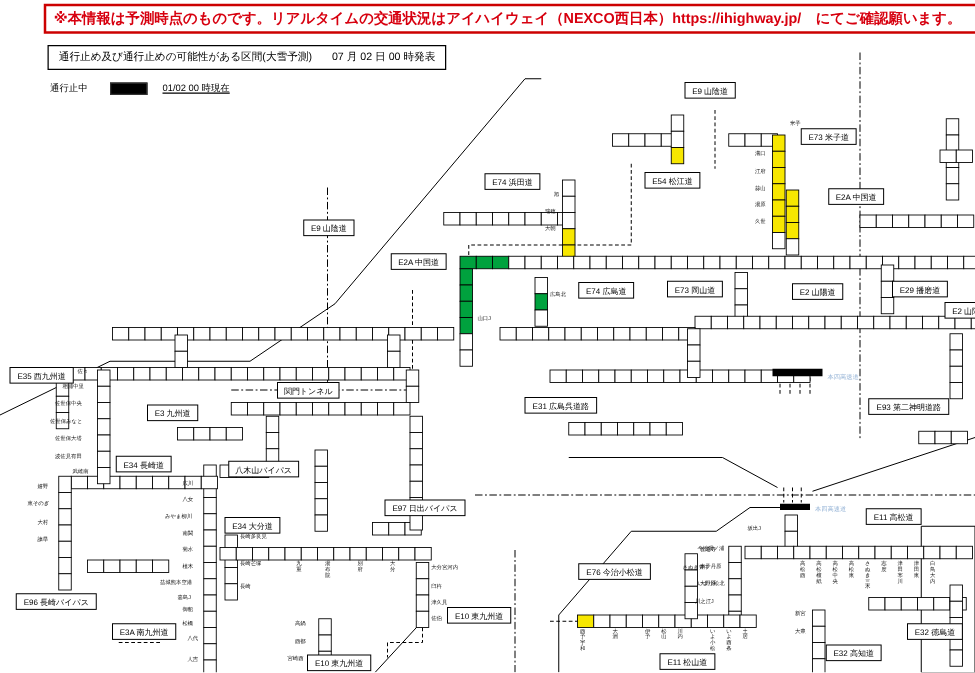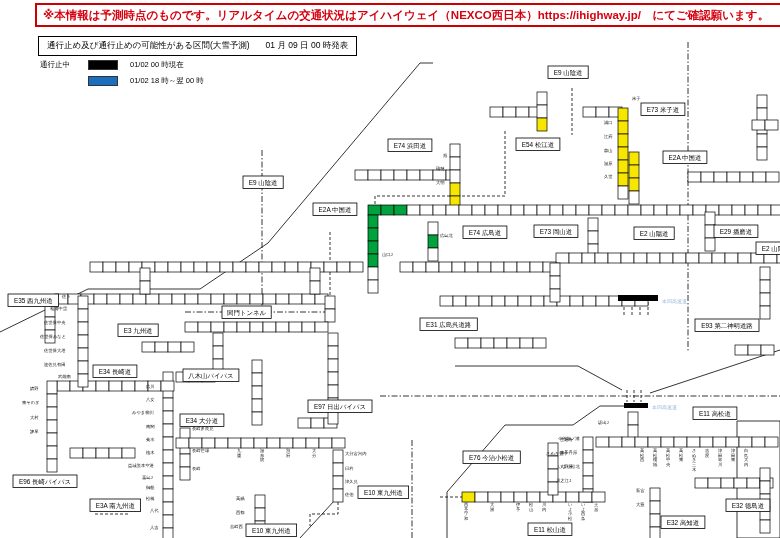--- a/index.html
+++ b/index.html
@@ -4,47 +4,42 @@
 <style>
   html,body{margin:0;padding:0;background:#fff;}
   .canvas{position:relative;width:780px;height:538px;background:#fff;overflow:hidden;
           font-family:"Liberation Sans","DejaVu Sans",sans-serif;}
   .banner{position:absolute;left:3px;top:3px;width:762px;height:20px;border:2px solid #cc0000;
           color:#d7000f;font-weight:bold;font-size:11.5px;line-height:20px;padding:0 6px;
           white-space:nowrap;overflow:hidden;background:#fff;z-index:5;margin-left:32px;}
   .subheader{position:absolute;left:38px;top:36px;border:1px solid #000;background:#fff;
              font-size:8.5px;color:#000;padding:3px 8px;display:flex;gap:16px;white-space:nowrap;z-index:5;}
   .legend{position:absolute;left:40px;top:60px;z-index:5;font-size:7.5px;color:#000;}
-  .lrow{display:flex;align-items:flex-start;height:16px;}
+  .lrow{display:flex;align-items:flex-end;height:16px;}
   .ltitle{width:48px;}
   .sw{width:30px;height:10px;margin-right:12px;border:0.5px solid #333;box-sizing:border-box;}
-  .llabel{white-space:nowrap;}
+  .llabel{white-space:nowrap;text-decoration:underline;}
   #map-svg{position:absolute;left:0;top:0;}
 </style>
 </head>
 <body>
 
 <div class="canvas">
   <div class="banner">
     <span>※本情報は予測時点のものです。リアルタイムの交通状況はアイハイウェイ（NEXCO西日本）https://ihighway.jp/　にてご確認願います。</span>
   </div>
   <div class="subheader">
     <span>通行止め及び通行止めの可能性がある区間(大雪予測)</span>
-    <span>01 月 09 日 00 時発表</span>
+    <span>07 月 02 日 00 時発表</span>
   </div>
   <div class="legend" id="legend">
       <div class="lrow">
         <span class="ltitle">通行止中</span>
         <span class="sw" style="background: rgb(0, 0, 0);"></span>
         <span class="llabel">01/02 00 時現在</span>
-      </div>
-      <div class="lrow">
-        <span class="ltitle"></span>
-        <span class="sw" style="background: rgb(28, 111, 191);"></span>
-        <span class="llabel">01/02 18 時～翌 00 時</span>
       </div>
     </div>
   <svg id="map-svg" width="780" height="538" viewBox="0 0 780 538">
       <polyline points="0,332 88,289 200,289 268,243 420,63 433,63" fill="none" stroke="#000" stroke-width="0.8"></polyline>
       <polyline points="447,538 447,492 505,425 573,425 600,406 624,406" fill="none" stroke="#000" stroke-width="0.8"></polyline>
       <polyline points="455,366 578,366 622,390" fill="none" stroke="#000" stroke-width="0.8"></polyline>
       <polyline points="650,393 780,350" fill="none" stroke="#000" stroke-width="0.8"></polyline>
       <polyline points="300,538 335,500" fill="none" stroke="#000" stroke-width="0.8"></polyline>
       <polyline points="737,421 780,421 780,538 737,538 737,421" fill="none" stroke="#000" stroke-width="0.8"></polyline>
       <polyline points="572,88 572,135" fill="none" stroke="#000" stroke-width="0.8" stroke-dasharray="3,2"></polyline>

